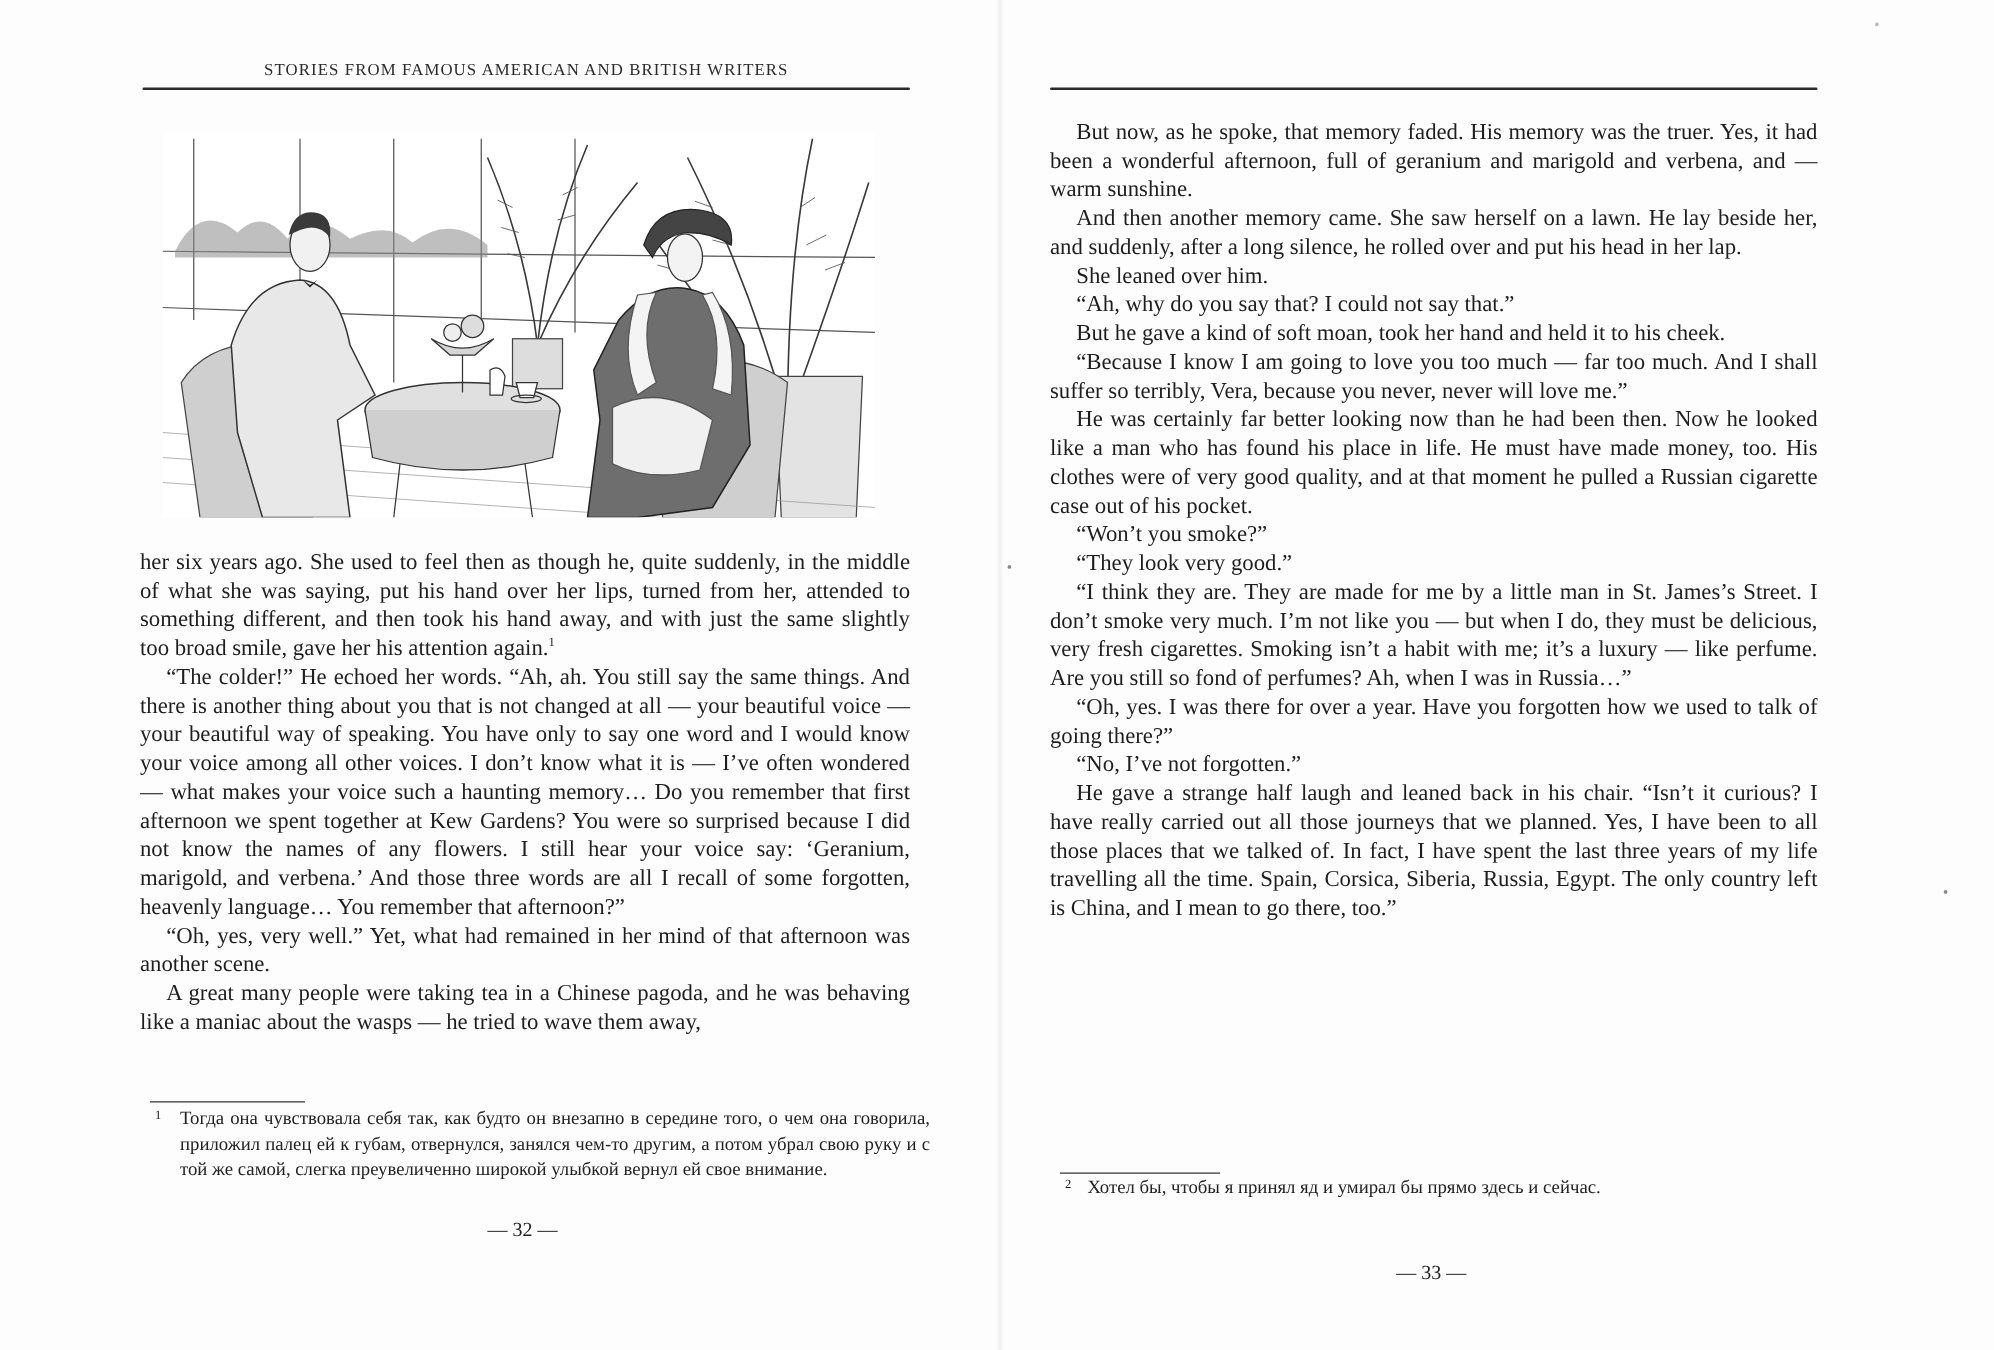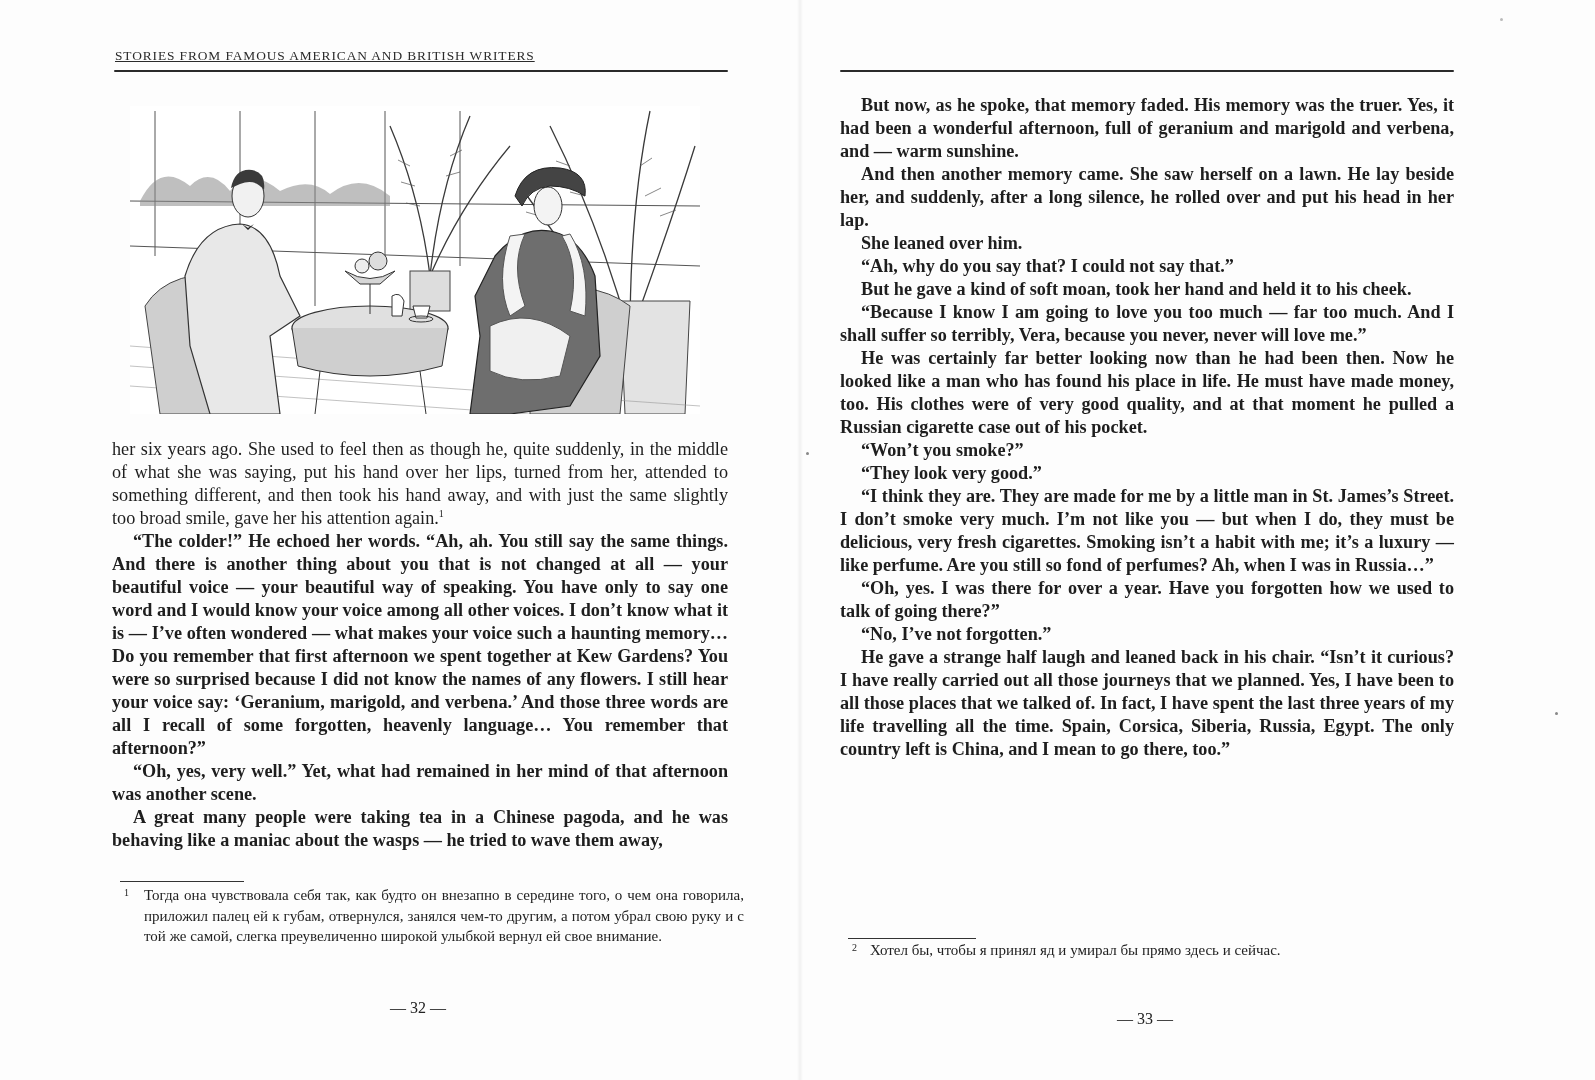--- a/index.html
+++ b/index.html
@@ -10,49 +10,49 @@
     color:#1e1e1e;
     position:relative;
   }
   .page { position:absolute; top:0; height:1080px; }
   .page.left { left:0; width:800px; }
   .page.right { left:800px; width:795px; }
   .spine { position:absolute; left:797px; top:0; width:6px; height:1080px;
            background:linear-gradient(90deg,#fdfdfd,#f1f1f1 50%,#fdfdfd); }
   .running-head {
     position:absolute; top:48px; font-size:13.4px; letter-spacing:0.9px;
-    color:#2b2b2b; text-align:left; white-space:nowrap;text-decoration:underline;
+    color:#2b2b2b; text-align:center; white-space:nowrap;
   }
   .left .running-head { left:115px; width:612px; }
   .right .running-head { left:57px; width:612px; }
   .head-rule { position:absolute; top:70px; height:2px; background:#2a2a2a; border-radius:1px; }
   .left .head-rule { left:114px; width:614px; }
   .right .head-rule { left:40px; width:614px; }
 
   .illustration { position:absolute; left:130px; top:106px; width:570px; height:308px; background:#fff; overflow:hidden; }
   .illustration svg { width:100%; height:100%; display:block; }
 
   .body-text { position:absolute; font-size:18.2px; line-height:23px; text-align:justify; }
   .left .body-text { left:112px; top:438px; width:616px; }
   .right .body-text { left:40px; top:94px; width:614px; }
   .body-text p { margin:0; }
-  .body-text p.ind { text-indent:21px;font-weight:bold; }
+  .body-text p.ind { text-indent:21px; }
   .body-text p.cont { text-indent:0; }
   sup.fn { font-size:10px; line-height:0; vertical-align:super; }
 
   .fn-rule { position:absolute; height:1px; background:#333; }
   .left .fn-rule { left:120px; top:881px; width:124px; }
   .right .fn-rule { left:48px; top:938px; width:128px; }
   .footnote { position:absolute; font-size:15px; line-height:20.5px; color:#222; text-align:justify; }
   .left .footnote { left:120px; top:885px; width:600px; padding-left:24px; }
   .right .footnote { left:48px; top:940px; width:600px; padding-left:22px; }
   .footnote .mark { position:absolute; left:4px; top:-2px; font-size:10px; }
 
   .folio { position:absolute; font-size:16px; color:#222; white-space:nowrap; }
-  .left .folio { left:390px; top:999px; }
+  .left .folio { left:390px; top:976px; }
   .right .folio { left:317px; top:990px;margin-top:20px; }
   .speck { position:absolute; width:3px; height:3px; border-radius:50%; background:#888; }
 </style>
 </head>
 <body>
 
 <div class="spine"></div>
 
 <div class="page left">
   <div class="running-head">STORIES FROM FAMOUS AMERICAN AND BRITISH WRITERS</div>

